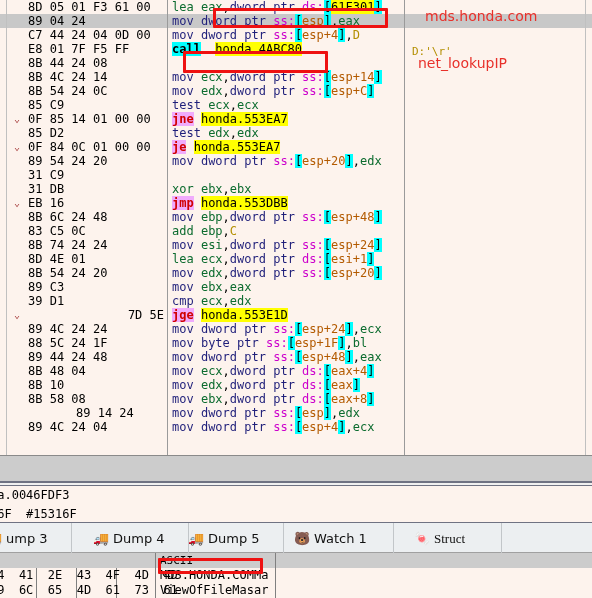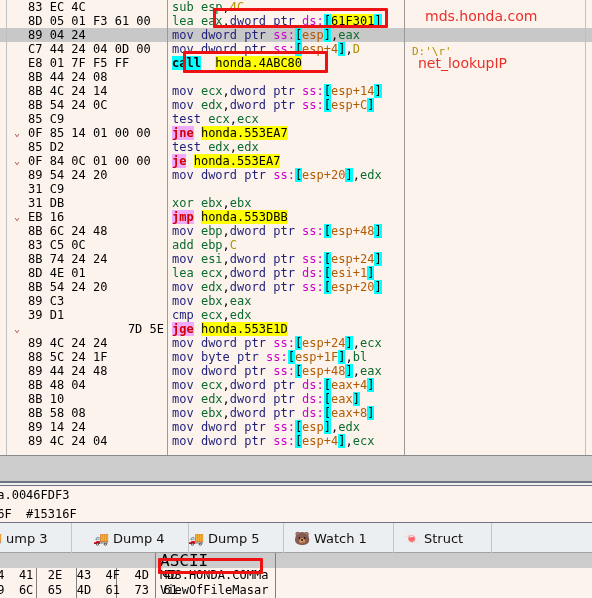--- a/index.html
+++ b/index.html
@@ -168,21 +168,21 @@
     width: 592px; height: 45px;
     background: #fdf3ed;
     overflow: hidden;
   }
   .dump-hdr {
     position:absolute; left:0; top:0; width:592px; height:15px;
     background:#cccccc;
   }
   .dump-hdr .ascii-lbl {
     position:absolute; left:160px; top:0; height:15px; line-height:15px;
-    font-family:"DejaVu Sans Mono", monospace; font-size:16px; color:#000;
+    font-family:"DejaVu Sans Mono", monospace; font-size:11px; color:#000;
   }
   .dump-hdr .sep1 { position:absolute; left:155px; top:0; width:1px; height:15px; background:#808080;}
   .dump-hdr .sep2 { position:absolute; left:275px; top:0; width:1px; height:15px; background:#808080;}
   .dump-row {
     position:absolute;
     height:15px; line-height:15px;
     font-family:"DejaVu Sans Mono", monospace; font-size:12px;
     color:#000; white-space:pre;
   }
   .dump-row .hx { position:absolute; left:-10px; white-space:pre;}
@@ -195,21 +195,20 @@
 <body>
 
 <div id="app">
 
   <div class="disasm-pane">
     <div class="vline v1"></div>
     <div class="vline v2"></div>
     <div class="vline v3"></div>
     <div class="vline v4"></div>
     <div id="disasm-rows">
-        <div class="disasm-row"><span class="col-arrow"></span><span class="col-bytes" style="text-align: left;">83 EC 4C</span><span class="col-asm"><span class="m-green">sub</span> <span class="reg">esp</span>,<span class="imm">4C</span></span></div>
         <div class="disasm-row"><span class="col-arrow"></span><span class="col-bytes" style="text-align: left;">8D 05 01 F3 61 00</span><span class="col-asm"><span class="m-green">lea</span> <span class="reg">eax</span>,<span class="kw">dword ptr</span> <span class="seg">ds:</span><span class="brk">[</span><span class="hl-addr">61F301</span><span class="brk">]</span></span></div>
         <div class="disasm-row sel"><span class="col-arrow"></span><span class="col-bytes" style="text-align: left;">89 04 24</span><span class="col-asm"><span class="m">mov</span> <span class="kw">dword ptr</span> <span class="seg">ss</span><span class="seg">:</span><span class="brk">[</span><span class="mem">esp</span><span class="brk">]</span>,<span class="reg">eax</span></span></div>
         <div class="disasm-row"><span class="col-arrow"></span><span class="col-bytes" style="text-align: left;">C7 44 24 04 0D 00</span><span class="col-asm"><span class="m">mov</span> <span class="kw">dword ptr</span> <span class="seg">ss</span><span class="seg">:</span><span class="brk">[</span><span class="mem">esp+4</span><span class="brk">]</span>,<span class="imm">D</span></span></div>
         <div class="disasm-row"><span class="col-arrow"></span><span class="col-bytes" style="text-align: left;">E8 01 7F F5 FF</span><span class="col-asm"><span class="m-call">call</span>  <span class="tgt">honda.4ABC80</span></span></div>
         <div class="disasm-row"><span class="col-arrow"></span><span class="col-bytes" style="text-align: left;">8B 44 24 08</span></div>
         <div class="disasm-row"><span class="col-arrow"></span><span class="col-bytes" style="text-align: left;">8B 4C 24 14</span><span class="col-asm"><span class="m">mov</span> <span class="reg">ecx</span>,<span class="kw">dword ptr</span> <span class="seg">ss</span><span class="seg">:</span><span class="brk">[</span><span class="mem">esp+14</span><span class="brk">]</span></span></div>
         <div class="disasm-row"><span class="col-arrow"></span><span class="col-bytes" style="text-align: left;">8B 54 24 0C</span><span class="col-asm"><span class="m">mov</span> <span class="reg">edx</span>,<span class="kw">dword ptr</span> <span class="seg">ss</span><span class="seg">:</span><span class="brk">[</span><span class="mem">esp+C</span><span class="brk">]</span></span></div>
         <div class="disasm-row"><span class="col-arrow"></span><span class="col-bytes" style="text-align: left;">85 C9</span><span class="col-asm"><span class="m">test</span> <span class="reg">ecx</span>,<span class="reg">ecx</span></span></div>
         <div class="disasm-row"><span class="col-arrow">⌄</span><span class="col-bytes" style="text-align: left;">0F 85 14 01 00 00</span><span class="col-asm"><span class="m-jmp">jne</span> <span class="tgt">honda.553EA7</span></span></div>
         <div class="disasm-row"><span class="col-arrow"></span><span class="col-bytes" style="text-align: left;">85 D2</span><span class="col-asm"><span class="m">test</span> <span class="reg">edx</span>,<span class="reg">edx</span></span></div>
@@ -225,21 +224,21 @@
         <div class="disasm-row"><span class="col-arrow"></span><span class="col-bytes" style="text-align: left;">8B 54 24 20</span><span class="col-asm"><span class="m">mov</span> <span class="reg">edx</span>,<span class="kw">dword ptr</span> <span class="seg">ss</span><span class="seg">:</span><span class="brk">[</span><span class="mem">esp+20</span><span class="brk">]</span></span></div>
         <div class="disasm-row"><span class="col-arrow"></span><span class="col-bytes" style="text-align: left;">89 C3</span><span class="col-asm"><span class="m">mov</span> <span class="reg">ebx</span>,<span class="reg">eax</span></span></div>
         <div class="disasm-row"><span class="col-arrow"></span><span class="col-bytes" style="text-align: left;">39 D1</span><span class="col-asm"><span class="m">cmp</span> <span class="reg">ecx</span>,<span class="reg">edx</span></span></div>
         <div class="disasm-row"><span class="col-arrow">⌄</span><span class="col-bytes" style="text-align: right;">7D 5E</span><span class="col-asm"><span class="m-jmp">jge</span> <span class="tgt">honda.553E1D</span></span></div>
         <div class="disasm-row"><span class="col-arrow"></span><span class="col-bytes" style="text-align: left;">89 4C 24 24</span><span class="col-asm"><span class="m">mov</span> <span class="kw">dword ptr</span> <span class="seg">ss</span><span class="seg">:</span><span class="brk">[</span><span class="mem">esp+24</span><span class="brk">]</span>,<span class="reg">ecx</span></span></div>
         <div class="disasm-row"><span class="col-arrow"></span><span class="col-bytes" style="text-align: left;">88 5C 24 1F</span><span class="col-asm"><span class="m">mov</span> <span class="kw">byte ptr</span> <span class="seg">ss</span><span class="seg">:</span><span class="brk">[</span><span class="mem">esp+1F</span><span class="brk">]</span>,<span class="reg">bl</span></span></div>
         <div class="disasm-row"><span class="col-arrow"></span><span class="col-bytes" style="text-align: left;">89 44 24 48</span><span class="col-asm"><span class="m">mov</span> <span class="kw">dword ptr</span> <span class="seg">ss</span><span class="seg">:</span><span class="brk">[</span><span class="mem">esp+48</span><span class="brk">]</span>,<span class="reg">eax</span></span></div>
         <div class="disasm-row"><span class="col-arrow"></span><span class="col-bytes" style="text-align: left;">8B 48 04</span><span class="col-asm"><span class="m">mov</span> <span class="reg">ecx</span>,<span class="kw">dword ptr</span> <span class="seg">ds</span><span class="seg">:</span><span class="brk">[</span><span class="mem">eax+4</span><span class="brk">]</span></span></div>
         <div class="disasm-row"><span class="col-arrow"></span><span class="col-bytes" style="text-align: left;">8B 10</span><span class="col-asm"><span class="m">mov</span> <span class="reg">edx</span>,<span class="kw">dword ptr</span> <span class="seg">ds</span><span class="seg">:</span><span class="brk">[</span><span class="mem">eax</span><span class="brk">]</span></span></div>
         <div class="disasm-row"><span class="col-arrow"></span><span class="col-bytes" style="text-align: left;">8B 58 08</span><span class="col-asm"><span class="m">mov</span> <span class="reg">ebx</span>,<span class="kw">dword ptr</span> <span class="seg">ds</span><span class="seg">:</span><span class="brk">[</span><span class="mem">eax+8</span><span class="brk">]</span></span></div>
-        <div class="disasm-row"><span class="col-arrow"></span><span class="col-bytes" style="text-align: left;">89 14 24</span><span class="col-asm"><span class="m">mov</span> <span class="kw">dword ptr</span> <span class="seg">ss</span><span class="seg">:</span><span class="brk">[</span><span class="mem">esp</span><span class="brk">]</span>,<span class="reg">edx</span></span></div>
+        <div class="disasm-row"><span class="col-arrow"></span><span class="col-bytes" style="text-align: left; margin-left: 48px;">89 14 24</span><span class="col-asm"><span class="m">mov</span> <span class="kw">dword ptr</span> <span class="seg">ss</span><span class="seg">:</span><span class="brk">[</span><span class="mem">esp</span><span class="brk">]</span>,<span class="reg">edx</span></span></div>
         <div class="disasm-row"><span class="col-arrow"></span><span class="col-bytes" style="text-align: left;">89 4C 24 04</span><span class="col-asm"><span class="m">mov</span> <span class="kw">dword ptr</span> <span class="seg">ss</span><span class="seg">:</span><span class="brk">[</span><span class="mem">esp+4</span><span class="brk">]</span>,<span class="reg">ecx</span></span></div>
       </div>
 
     <div class="col-cmt cmt-red" style="position:absolute; top:8px; left:425px;">mds.honda.com</div>
     <div class="col-cmt cmt-sm" style="position:absolute; top:45px; left:412px;">D:'\r'</div>
     <div class="col-cmt cmt-red" style="position:absolute; top:55px; left:418px;">net_lookupIP</div>
 
     <div class="redbox" style="left:213px; top:8px; width:175px; height:20px;"></div>
     <div class="redbox" style="left:183px; top:51px; width:145px; height:22px;"></div>
   </div>
@@ -252,21 +251,21 @@
     <div class="info-line">da.0046FDF3</div>
     <div class="info-line">06F  #15316F</div>
   </div>
 
   <div class="tabbar">
     <div id="tabs-host">
         <div class="tab" style="left: -24px; width: 96px;"><span class="ico" style="font-size: 13px;">🚚</span><span class="lbl">ump 3</span></div>
         <div class="tab" style="left: 83px; width: 106px;"><span class="ico" style="font-size: 13px;">🚚</span><span class="lbl">Dump 4</span></div>
         <div class="tab" style="left: 178px; width: 106px;"><span class="ico" style="font-size: 13px;">🚚</span><span class="lbl">Dump 5</span></div>
         <div class="tab" style="left: 284px; width: 110px;"><span class="ico" style="font-size: 13px;">🐻</span><span class="lbl">Watch 1</span></div>
-        <div class="tab" style="left: 394px; width: 98px;"><span class="ico" style="font-size: 13px;">🍬</span><span class="lbl">Struct</span></div>
+        <div class="tab" style="left: 404px; width: 98px; font-family: Liberation Serif, serif;"><span class="ico" style="font-size: 13px;">🍬</span><span class="lbl">Struct</span></div>
       </div>
   </div>
 
   <div class="dump">
     <div class="dump-hdr">
       <div class="sep1"></div>
       <div class="ascii-lbl">ASCII</div>
       <div class="sep2"></div>
     </div>
     <div class="dump-vline a"></div>

